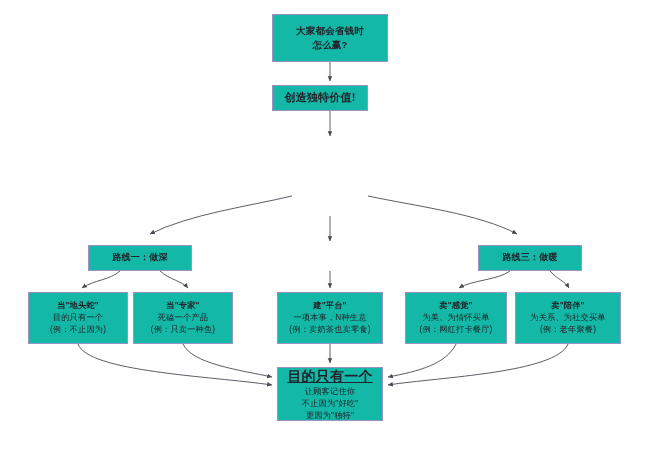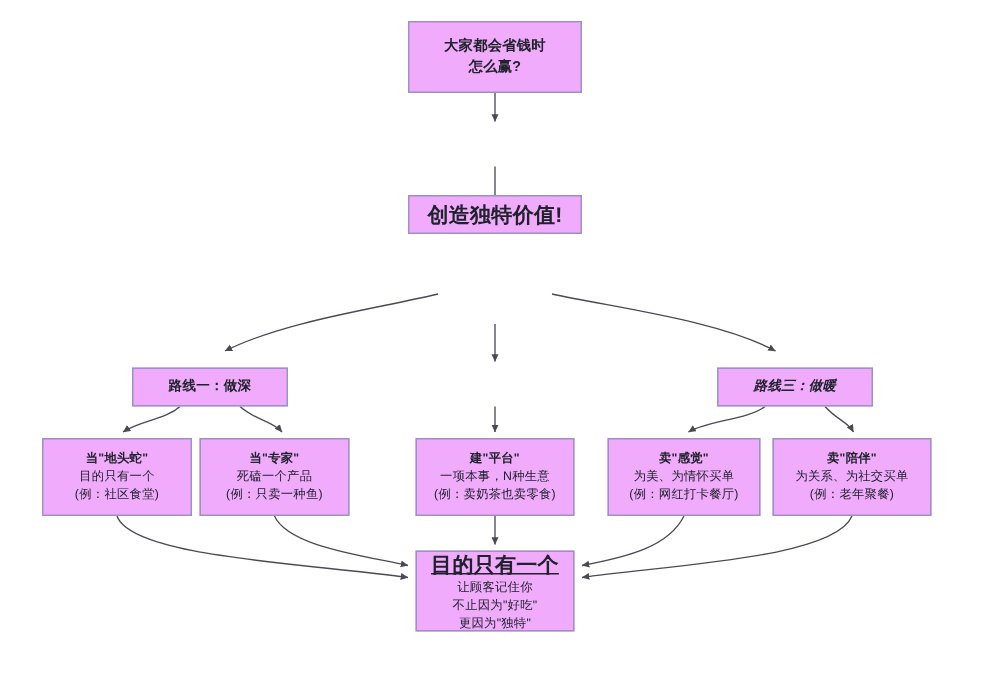--- a/index.html
+++ b/index.html
@@ -25,41 +25,41 @@
     left: 0;
     top: 0;
     width: 660px;
     height: 454px;
     overflow: visible;
     pointer-events: none;
   }
   .node {
     position: absolute;
     box-sizing: border-box;
-    background: #f0abfc;
+    background: #14b8a6;
     border: 1px solid #9a92c4;
     display: flex;
     flex-direction: column;
     align-items: center;
     justify-content: center;
     color: #20232b;
     text-align: center;
     line-height: 1.45;
     letter-spacing: 0.2px;
   }
   .node .line {
     display: block;
     white-space: nowrap;
   }
   .node .line.strong {
     font-weight: bold;
   }
   .n-start   { left: 272px; top: 14px;  width: 116px; height: 48px;  font-size: 9.5px; }
   .n-start .line { font-weight: bold; }
-  .n-value   { left: 272px; top: 85px;  width: 116px; height: 26px;  font-size: 14px; margin-top: 45px; }
+  .n-value   { left: 272px; top: 85px;  width: 96px; height: 26px;  font-size: 11px; }
   .n-value .line { font-weight: bold; }
 
   .diamond-wrap {
     position: absolute;
     left: 282px;
     top: 140px;
     width: 96px;
     height: 76px;
   }
   .diamond-shape {
@@ -86,21 +86,21 @@
     font-size: 9px;
     color: #20232b;
     white-space: nowrap;
     font-weight: bold;
   }
 
   .n-route   { height: 26px; font-size: 9px; }
   .n-route .line { font-weight: bold; }
   .n-route1  { left: 88px;  top: 245px; width: 104px; }
   .n-route2  { left: 278px; top: 245px; width: 104px; }
-  .n-route3  { left: 478px; top: 245px; width: 104px; font-style: italic; }
+  .n-route3  { left: 478px; top: 245px; width: 104px; }
 
   .n-leaf    { height: 52px; font-size: 8.2px; }
   .n-leaf1   { left: 28px;  top: 292px; width: 100px; }
   .n-leaf2   { left: 133px; top: 292px; width: 100px; }
   .n-leaf3   { left: 277px; top: 292px; width: 106px; }
   .n-leaf4   { left: 405px; top: 292px; width: 102px; }
   .n-leaf5   { left: 515px; top: 292px; width: 106px; }
 
   .n-goal    { left: 277px; top: 367px; width: 106px; height: 54px; font-size: 8.2px; }
   .n-goal .line.strong { font-size: 14px; text-decoration: underline; }
@@ -153,21 +153,21 @@
   <div class="node n-route n-route1">
     <span class="line">路线一：做深</span>
   </div>
   <div class="node n-route n-route3">
     <span class="line">路线三：做暖</span>
   </div>
 
   <div class="node n-leaf n-leaf1">
     <span class="line strong">当"地头蛇"</span>
     <span class="line">目的只有一个</span>
-    <span class="line">(例：社区食堂)</span>
+    <span class="line">(例：不止因为)</span>
   </div>
 
   <div class="node n-leaf n-leaf2">
     <span class="line strong">当"专家"</span>
     <span class="line">死磕一个产品</span>
     <span class="line">(例：只卖一种鱼)</span>
   </div>
 
   <div class="node n-leaf n-leaf3">
     <span class="line strong">建"平台"</span>

